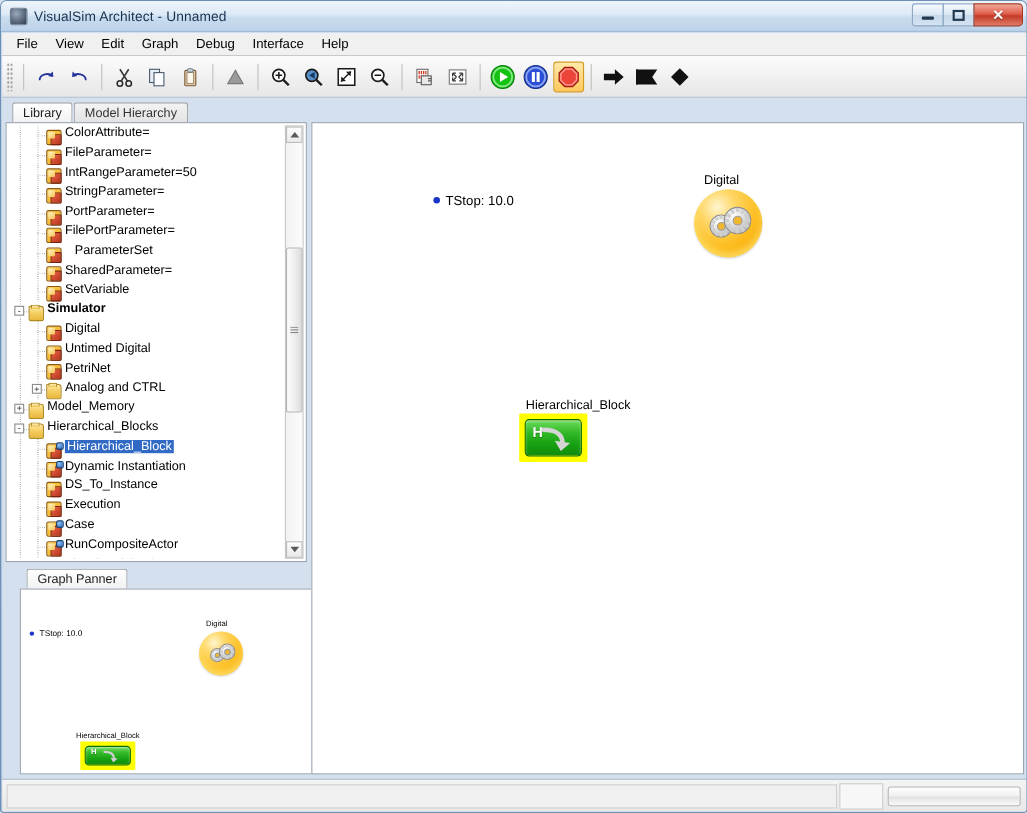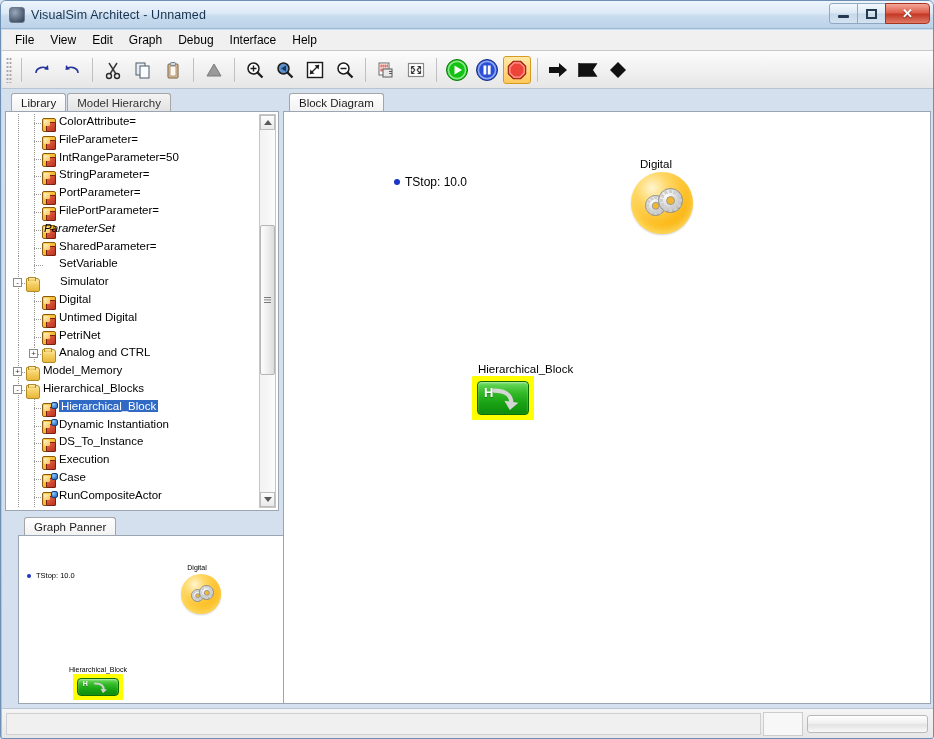--- a/index.html
+++ b/index.html
@@ -544,42 +544,42 @@
                 <span class="tw" style="left: 26px;"></span>
                 <span class="hline" style="left: 26px; width: 10px;"></span>
                 <span class="ico ico-actor" style="left: 34px;"></span>
                 <span class="lbl" style="left: 51px;">FilePortParameter=</span>
               </div>
               <div class="tree-row" style="height: 17.8px;">
                 <span class="tw" style="left: 10px;"></span>
                 <span class="tw" style="left: 26px;"></span>
                 <span class="hline" style="left: 26px; width: 10px;"></span>
                 <span class="ico ico-actor" style="left: 34px;"></span>
-                <span class="lbl" style="left: 36px; font-style: italic;">ParameterSet</span>
+                <span class="lbl" style="left: 60px;">ParameterSet</span>
               </div>
               <div class="tree-row" style="height: 17.8px;">
                 <span class="tw" style="left: 10px;"></span>
                 <span class="tw" style="left: 26px;"></span>
                 <span class="hline" style="left: 26px; width: 10px;"></span>
                 <span class="ico ico-actor" style="left: 34px;"></span>
                 <span class="lbl" style="left: 51px;">SharedParameter=</span>
               </div>
-              <div class="tree-row" style="height: 17.8px; justify-content: flex-end;">
+              <div class="tree-row" style="height: 17.8px;">
                 <span class="tw" style="left: 10px;"></span>
                 <span class="tw" style="left: 26px;"></span>
                 <span class="hline" style="left: 26px; width: 10px;"></span>
                 <span class="ico ico-actor" style="left: 34px;"></span>
                 <span class="lbl" style="left: 51px;">SetVariable</span>
               </div>
               <div class="tree-row" style="height: 17.8px;">
                 <span class="tw" style="left: 10px;"></span>
                 <span class="hline" style="left: 10px; width: 10px;"></span>
                 <span class="expander" style="left: 5px;">-</span>
                 <span class="ico ico-folder" style="left: 18px;"></span>
-                <span class="lbl" style="left: 52px;">Simulator</span>
+                <span class="lbl" style="left: 35px; font-weight: bold;">Simulator</span>
               </div>
               <div class="tree-row" style="height: 17.8px;">
                 <span class="tw" style="left: 10px;"></span>
                 <span class="tw" style="left: 26px;"></span>
                 <span class="hline" style="left: 26px; width: 10px;"></span>
                 <span class="ico ico-actor" style="left: 34px;"></span>
                 <span class="lbl" style="left: 51px;">Digital</span>
               </div>
               <div class="tree-row" style="height: 17.8px;">
                 <span class="tw" style="left: 10px;"></span>
@@ -731,23 +731,20 @@
                 </div>
               </div>
             </div>
 
           </div>
         </div>
       </div>
     </div>
 
     <div id="right-col">
-      <div class="tabstrip">
-        <div class="tab">Block Diagram</div>
-      </div>
       <div id="canvas-box">
         <div id="canvas-inner">
 
           <div class="tstop" style="left:108px; top:61px;">
             <span class="dot"></span>
             <span>TStop: 10.0</span>
           </div>
 
           <div class="node-label" style="left:330px; top:44px; width:80px;">Digital</div>
           <div class="digital-icon" style="left:345px; top:58px; width:62px; height:62px;">

